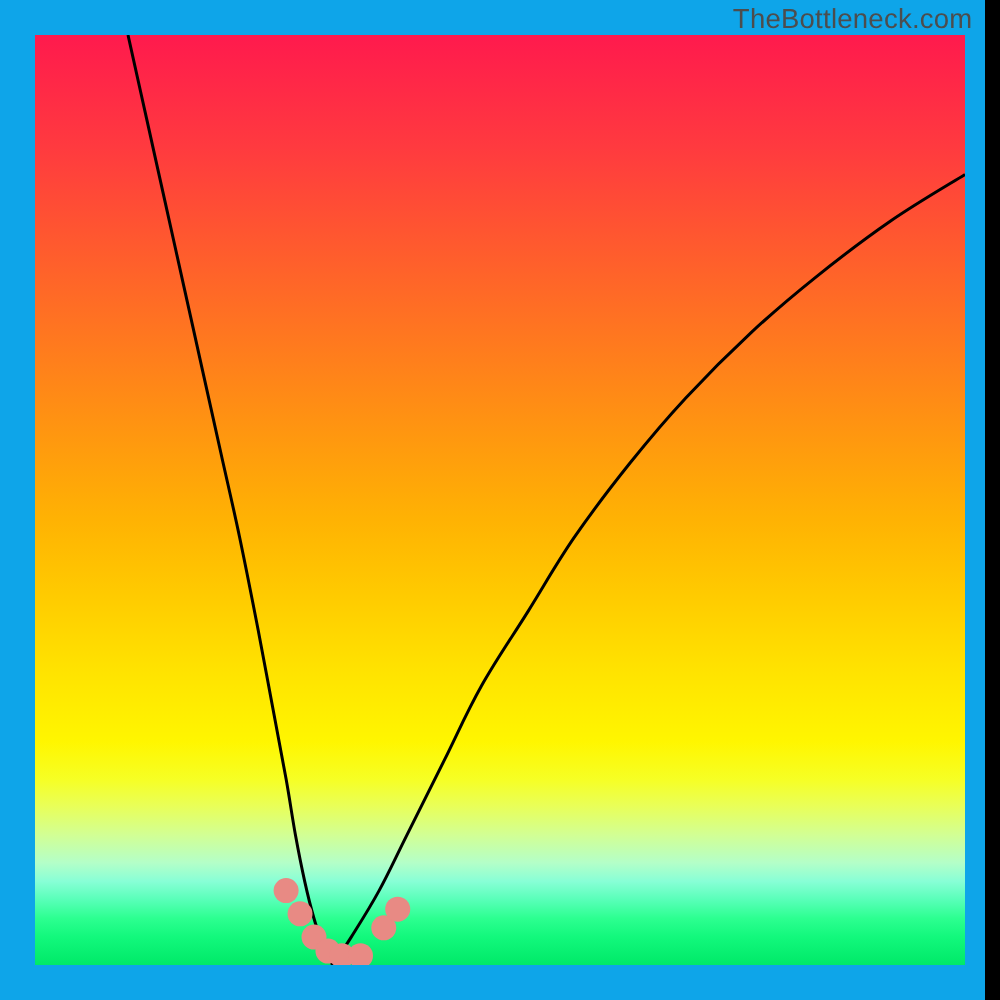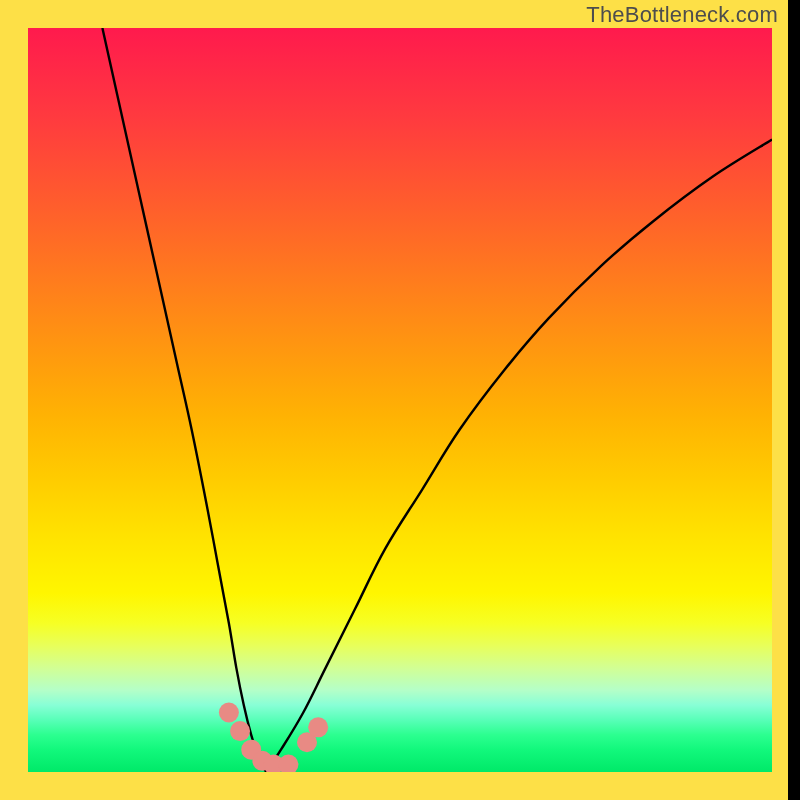--- a/index.html
+++ b/index.html
@@ -8,21 +8,21 @@
     width: 800px;
     height: 800px;
     overflow: hidden;
     background: #000;
     font-family: Arial, Helvetica, sans-serif;
   }
   .frame {
     position: relative;
     width: 788px;
     height: 800px;
-    background: #fde047;
+    background: #0ea5e9;
   }
   .plot {
     position: absolute;
     left: 28px;
     top: 28px;
     width: 744px;
     height: 744px;
     overflow: hidden;
   }
   .gradient {

